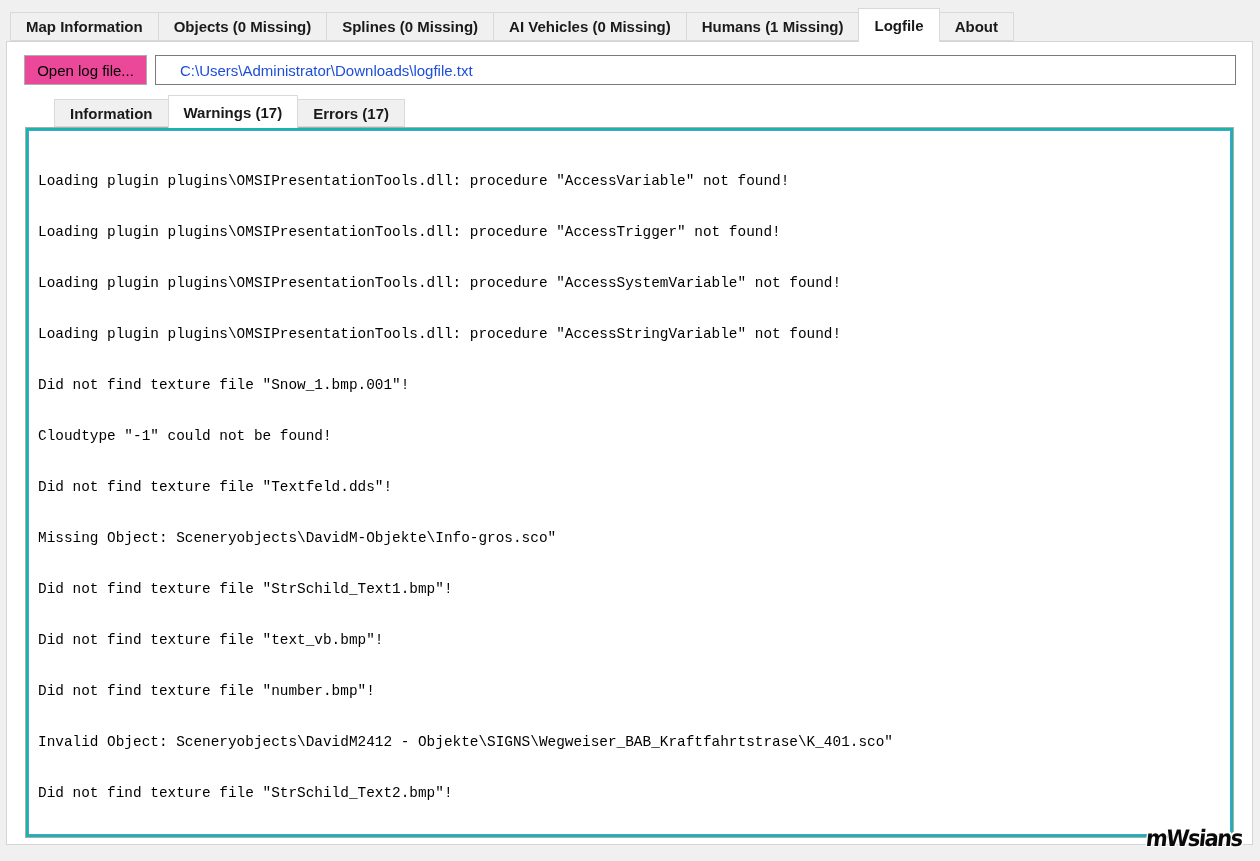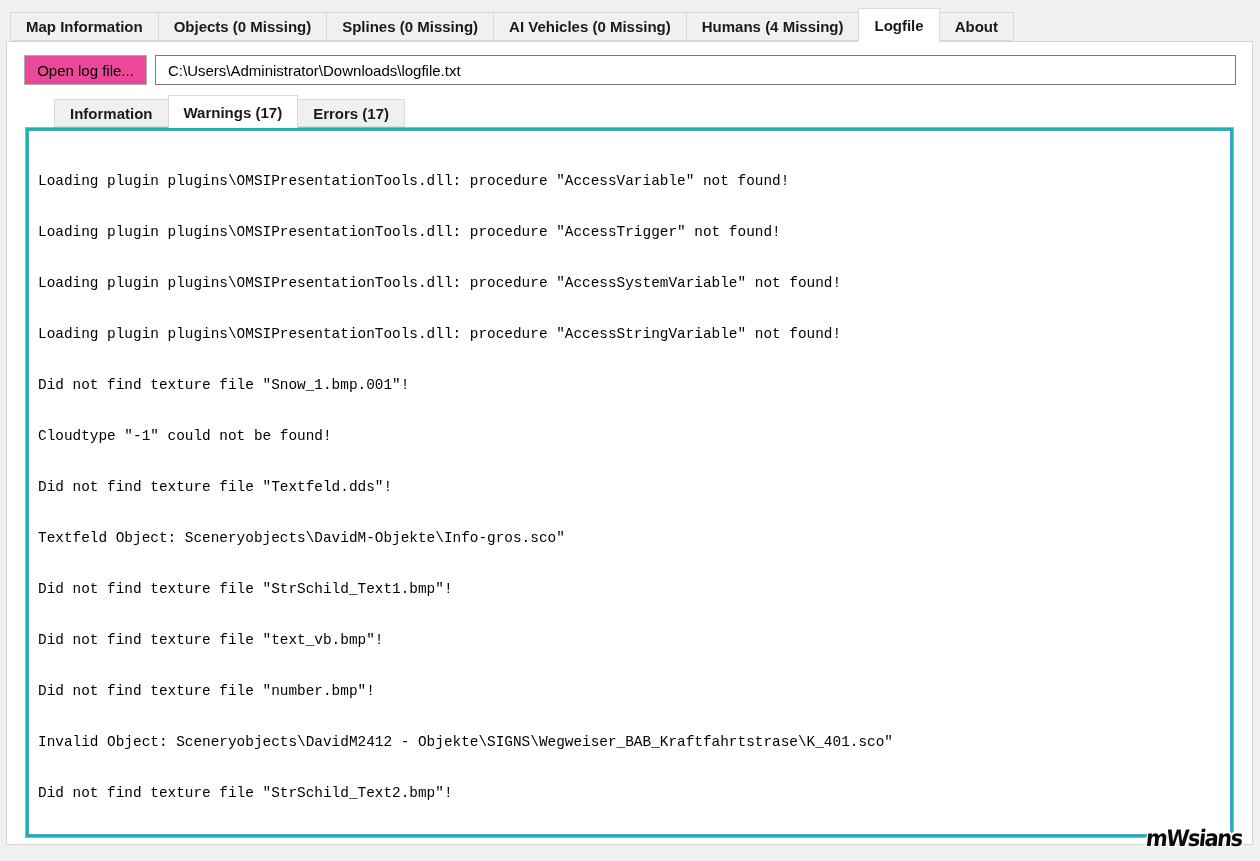--- a/index.html
+++ b/index.html
@@ -64,22 +64,22 @@
     z-index: 2;
   }
   .path-box {
     position: absolute;
     left: 155px; top: 55px;
     width: 1081px; height: 30px;
     background: #ffffff;
     border: 1px solid #7a7a7a;
     font-size: 15px;
     font-family: "Liberation Sans", sans-serif;
-    color: #000000;
-    padding: 0 12px;
+    color: #1d4ed8;
+    padding: 0 24px;
     z-index: 2;
     outline: none;
   }
 
   
   .tabbar.sub { left: 30px; top: 95px; height: 33px; padding-left: 24px; }
   .tabbar.sub .tab { height: 28px; }
   .tabbar.sub .tab.active {
     height: 33px;
     margin-bottom: 0;
@@ -133,21 +133,21 @@
 </head>
 <body>
 
 <div class="main-panel"></div>
 
 <div class="tabbar top">
   <div class="tab">Map Information</div>
   <div class="tab">Objects (0 Missing)</div>
   <div class="tab">Splines (0 Missing)</div>
   <div class="tab">AI Vehicles (0 Missing)</div>
-  <div class="tab">Humans (4 Missing)</div>
+  <div class="tab">Humans (1 Missing)</div>
   <div class="tab active">Logfile</div>
   <div class="tab">About</div>
 </div>
 
 <button class="open-btn">Open log file...</button>
 <input class="path-box" type="text" value="C:\Users\Administrator\Downloads\logfile.txt" style="">
 
 <div class="tabbar sub">
   <div class="tab">Information</div>
   <div class="tab active">Warnings (17)</div>
@@ -157,21 +157,21 @@
 <div class="sub-panel">
   <div class="memo">
     <div class="memo-text">
       <div>Loading plugin plugins\OMSIPresentationTools.dll: procedure "AccessVariable" not found!</div>
       <div>Loading plugin plugins\OMSIPresentationTools.dll: procedure "AccessTrigger" not found!</div>
       <div>Loading plugin plugins\OMSIPresentationTools.dll: procedure "AccessSystemVariable" not found!</div>
       <div>Loading plugin plugins\OMSIPresentationTools.dll: procedure "AccessStringVariable" not found!</div>
       <div>Did not find texture file "Snow_1.bmp.001"!</div>
       <div>Cloudtype "-1" could not be found!</div>
       <div>Did not find texture file "Textfeld.dds"!</div>
-      <div>Textfeld Object: Sceneryobjects\DavidM-Objekte\Info-gros.sco"</div>
+      <div>Missing Object: Sceneryobjects\DavidM-Objekte\Info-gros.sco"</div>
       <div>Did not find texture file "StrSchild_Text1.bmp"!</div>
       <div>Did not find texture file "text_vb.bmp"!</div>
       <div>Did not find texture file "number.bmp"!</div>
       <div>Invalid Object: Sceneryobjects\DavidM2412 - Objekte\SIGNS\Wegweiser_BAB_Kraftfahrtstrase\K_401.sco"</div>
       <div>Did not find texture file "StrSchild_Text2.bmp"!</div>
       
       
       
       
     </div>

